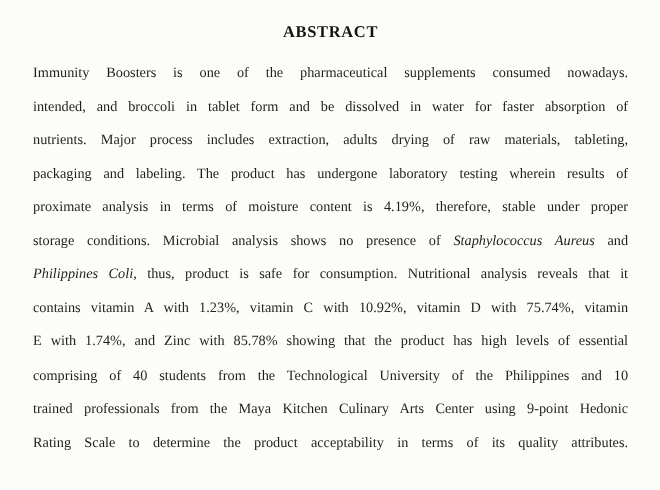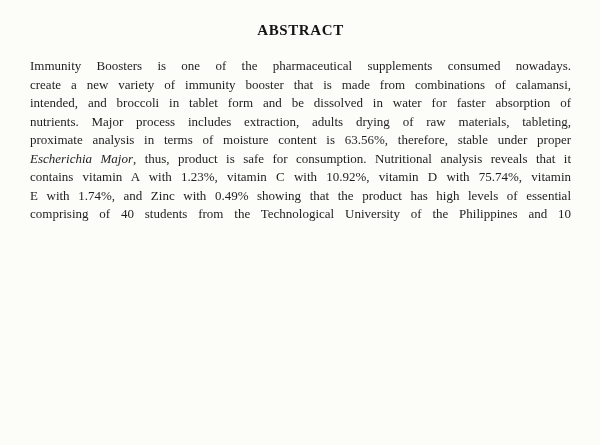--- a/index.html
+++ b/index.html
@@ -28,37 +28,41 @@
   }
   .abstract-body {
     font-size: 13px;
     line-height: 18.5px;
     color: #1e1e1e;
   }
   .line {
     text-align: justify;
     text-align-last: justify;
     white-space: normal;
+    margin-top: 12px;
   }
   .line.last {
     text-align-last: left;
   }
   .line em {
     font-style: italic;
   }
 </style>
 </head>
 <body>
 
 <div class="page">
   <div class="abstract-title">ABSTRACT</div>
   <div class="abstract-body">
       <div class="line"><span>Immunity Boosters is one of the pharmaceutical supplements consumed nowadays.</span></div>
-      <div class="line"><span>create a new variety of immunity booster that is made from combinations of calamansi,</span></div>
       <div class="line"><span>intended, and broccoli in tablet form and be dissolved in water for faster absorption of</span></div>
       <div class="line"><span>nutrients. Major process includes extraction, adults drying of raw materials, tableting,</span></div>
-      <div class="line"><span>proximate analysis in terms of moisture content is 63.56%, therefore, stable under proper</span></div>
-      <div class="line"><em>Escherichia Major</em><span>, thus, product is safe for consumption. Nutritional analysis reveals that it</span></div>
+      <div class="line"><span>packaging and labeling. The product has undergone laboratory testing wherein results of</span></div>
+      <div class="line"><span>proximate analysis in terms of moisture content is 4.19%, therefore, stable under proper</span></div>
+      <div class="line"><span>storage conditions. Microbial analysis shows no presence of </span><em>Staphylococcus Aureus</em><span> and</span></div>
+      <div class="line"><em>Philippines Coli</em><span>, thus, product is safe for consumption. Nutritional analysis reveals that it</span></div>
       <div class="line"><span>contains vitamin A with 1.23%, vitamin C with 10.92%, vitamin D with 75.74%, vitamin</span></div>
-      <div class="line"><span>E with 1.74%, and Zinc with 0.49% showing that the product has high levels of essential</span></div>
+      <div class="line"><span>E with 1.74%, and Zinc with 85.78% showing that the product has high levels of essential</span></div>
       <div class="line"><span>comprising of 40 students from the Technological University of the Philippines and 10</span></div>
+      <div class="line"><span>trained professionals from the Maya Kitchen Culinary Arts Center using 9-point Hedonic</span></div>
+      <div class="line"><span>Rating Scale to determine the product acceptability in terms of its quality attributes.</span></div>
     </div>
 </div>
 
 </body></html>

